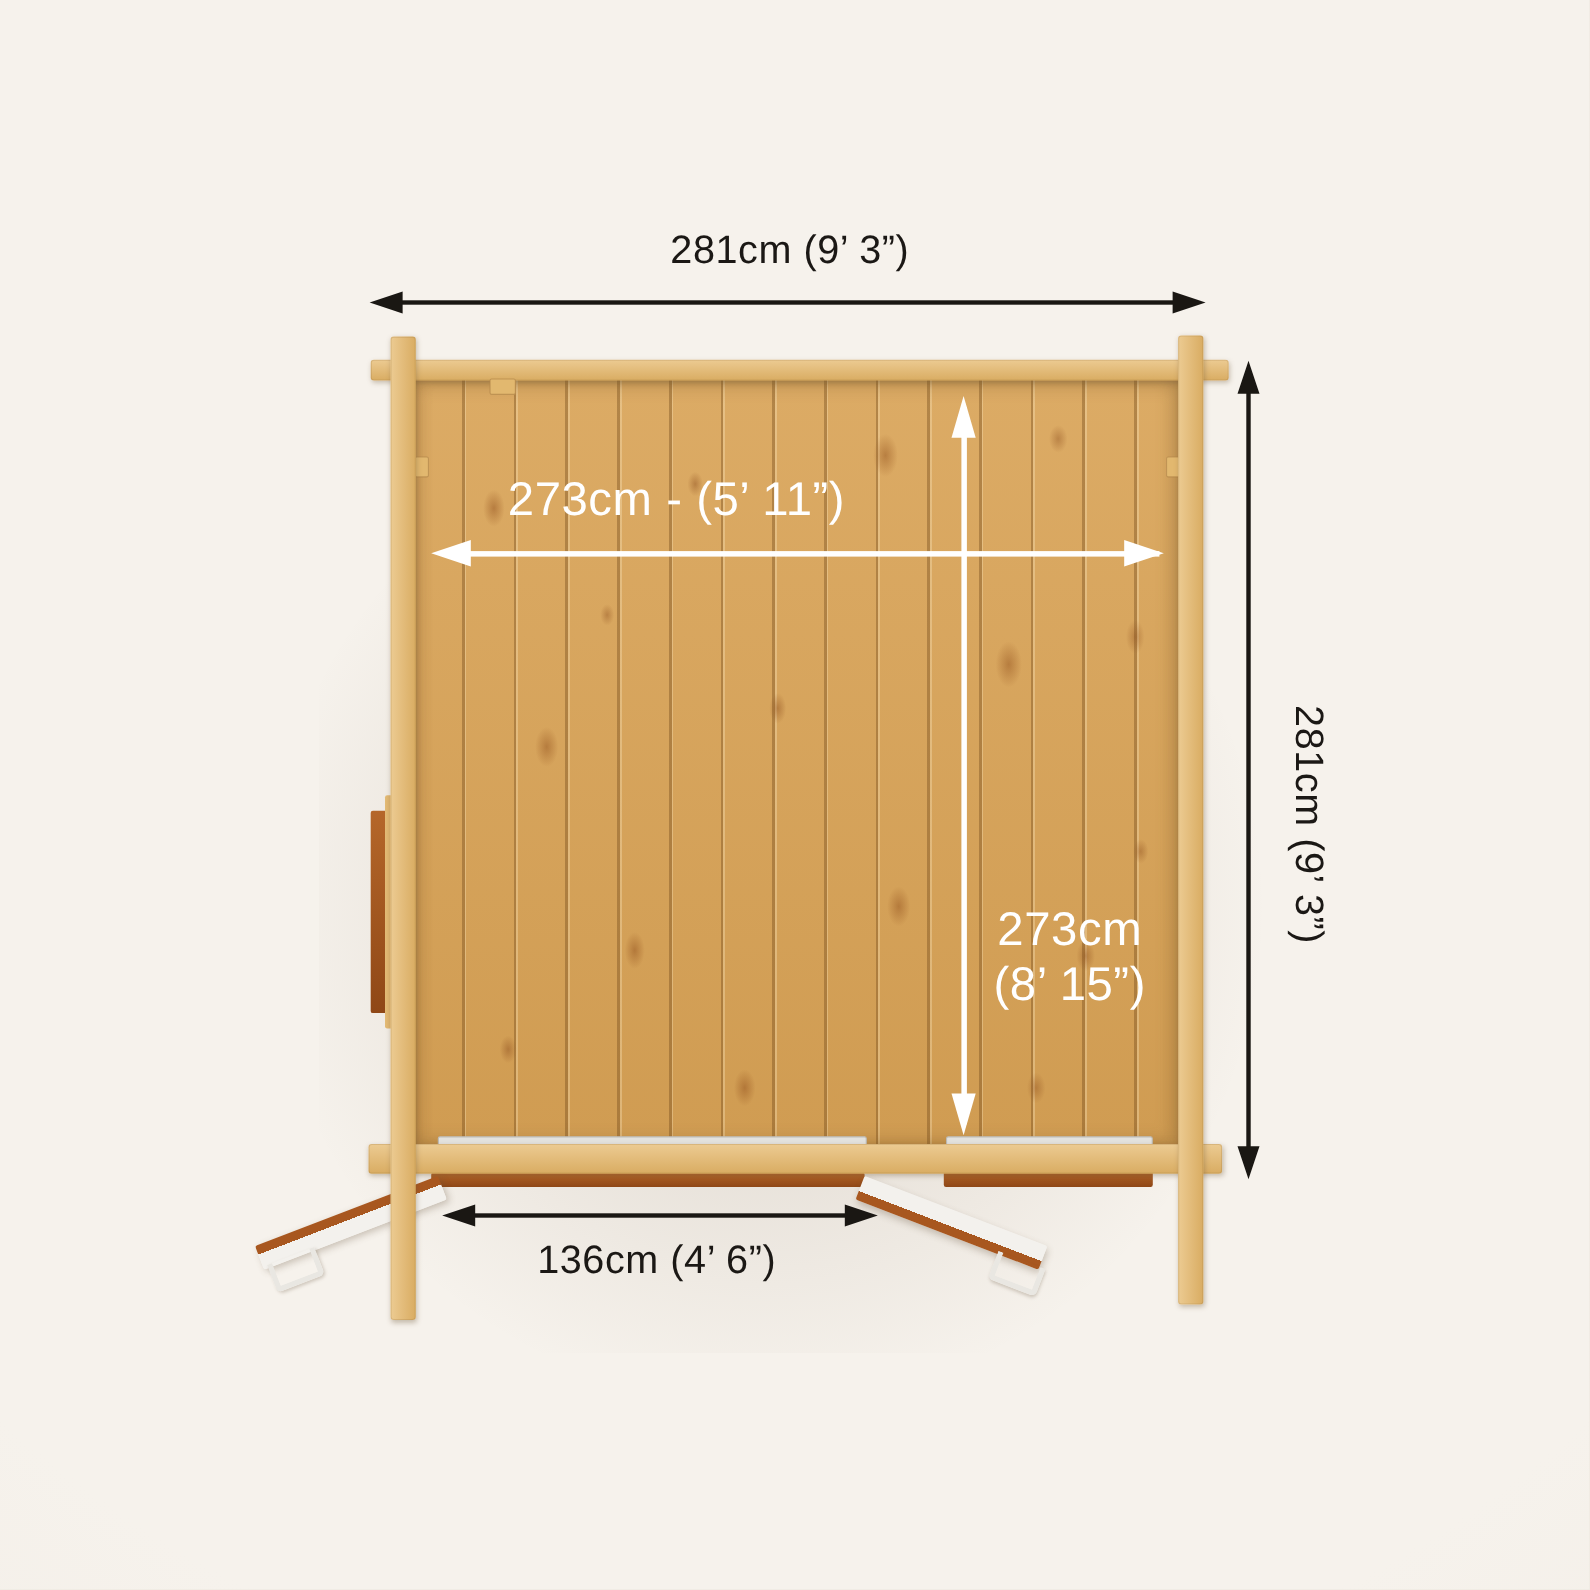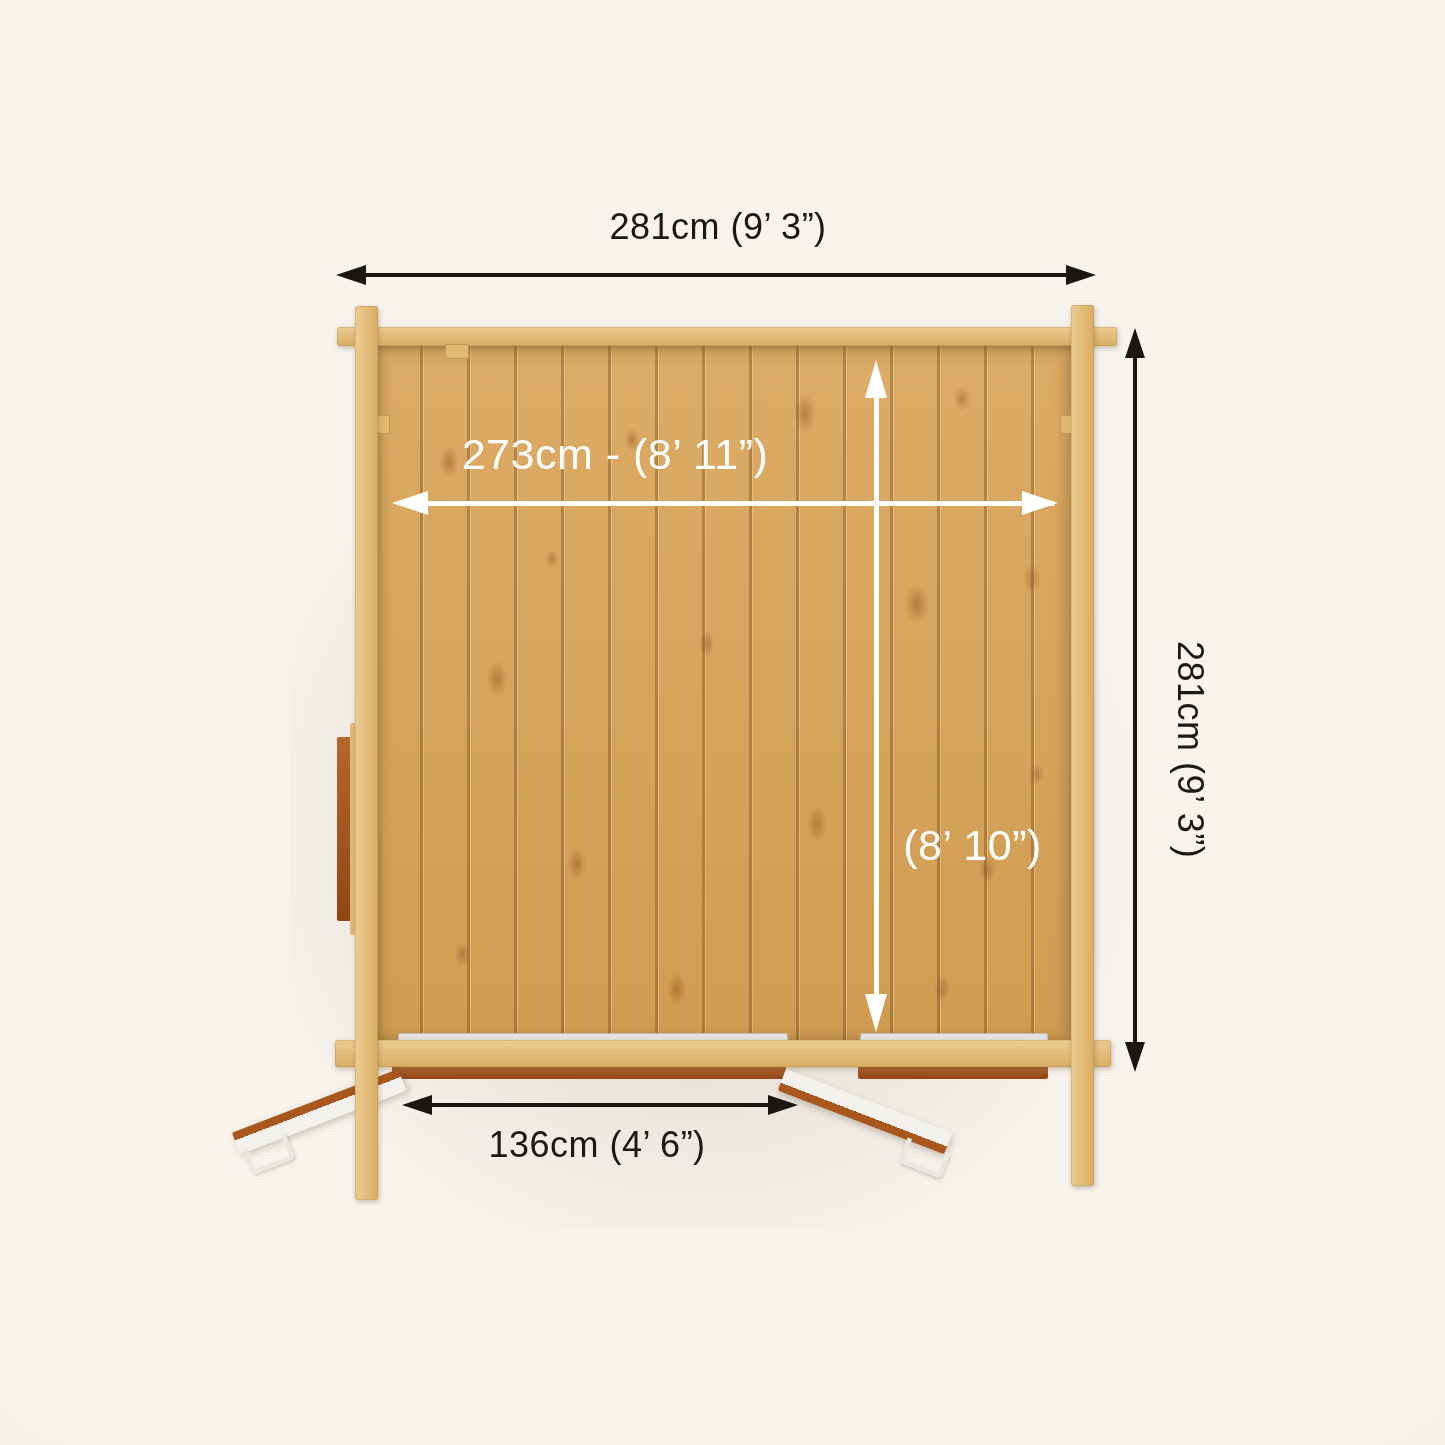--- a/index.html
+++ b/index.html
@@ -110,30 +110,31 @@
   <div class="abs dim-label" style="left:368px;top:206px;width:700px;z-index:10;">281cm  (9’ 3”)</div>
   <div class="abs dim-line" style="left:350px;top:273px;width:730px;height:4px;z-index:10;"></div>
   <div class="ah k-l" style="left:336px;top:265px;z-index:10;"></div>
   <div class="ah k-r" style="left:1066px;top:265px;z-index:10;"></div>
 
   <div class="abs dim-label vert" style="left:1155px;top:450px;height:600px;width:56px;z-index:10;">281cm  (9’ 3”)</div>
   <div class="abs dim-line" style="left:1133px;top:338px;width:4px;height:724px;z-index:10;"></div>
   <div class="ah k-u" style="left:1125px;top:328px;z-index:10;"></div>
   <div class="ah k-d" style="left:1125px;top:1042px;z-index:10;"></div>
 
-  <div class="abs dim-label white" style="left:265px;top:430px;width:700px;z-index:10;">273cm - (8’ 11”)</div>
+  <div class="abs dim-label white" style="left:265px;top:430px;width:700px;z-index:10;">273cm - (5’ 11”)</div>
   <div class="abs dim-line white" style="left:402px;top:501px;width:652px;height:5px;z-index:10;"></div>
   <div class="ah w-l" style="left:392px;top:491px;z-index:10;"></div>
   <div class="ah w-r" style="left:1022px;top:491px;z-index:10;"></div>
 
   <div class="abs dim-line white" style="left:874px;top:370px;width:5px;height:652px;z-index:10;"></div>
   <div class="ah w-u" style="left:865px;top:360px;z-index:10;"></div>
   <div class="ah w-d" style="left:865px;top:994px;z-index:10;"></div>
   <div class="abs" style="left:885px;top:820px;width:175px;z-index:10;text-align:center;">
-    <div class="dim-label white" style="position:static;line-height:50px;">(8’ 10”)</div>
+    <div class="dim-label white" style="position:static;line-height:50px;">273cm</div>
+    <div class="dim-label white" style="position:static;line-height:50px;">(8’ 15”)</div>
   </div>
 
   <div class="abs dim-line" style="left:414px;top:1103px;width:370px;height:4px;z-index:10;"></div>
   <div class="ah k-l" style="left:402px;top:1095px;z-index:10;"></div>
   <div class="ah k-r" style="left:768px;top:1095px;z-index:10;"></div>
   <div class="abs dim-label" style="left:247px;top:1124px;width:700px;z-index:10;">136cm  (4’ 6”)</div>
 
 </div>
 
 </body></html>

